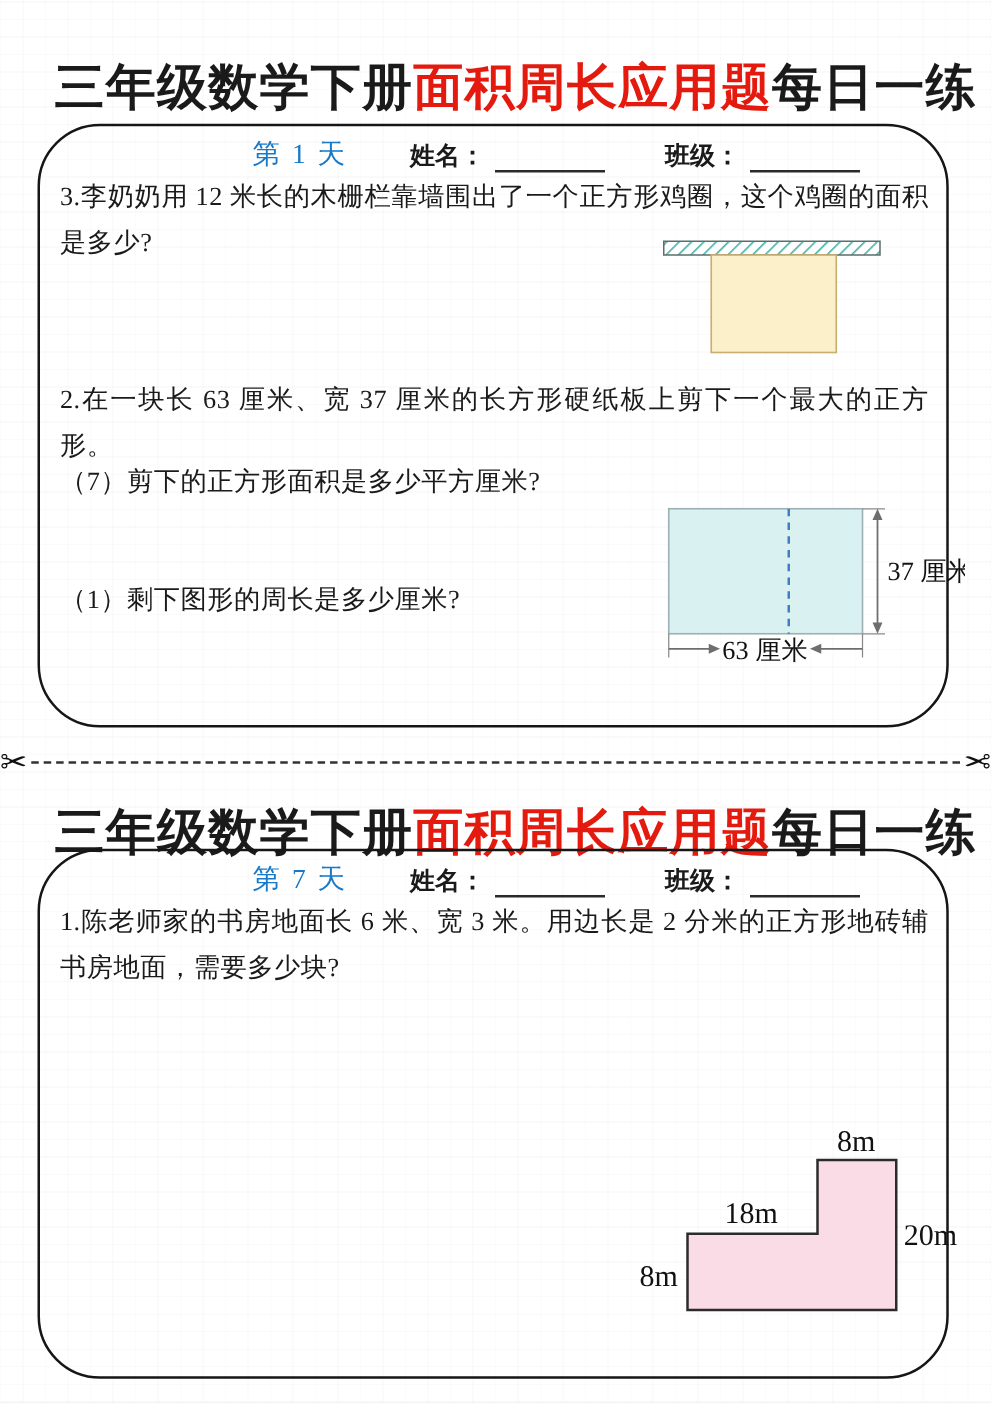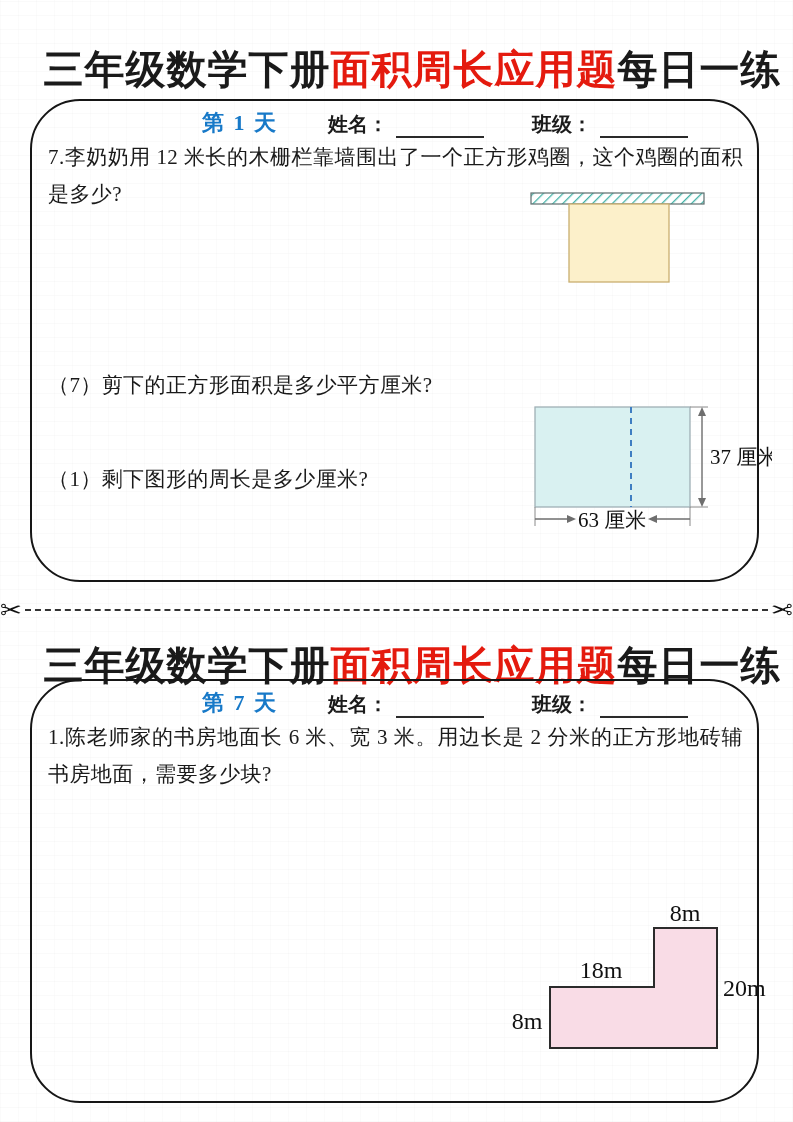--- a/index.html
+++ b/index.html
@@ -22,21 +22,21 @@
   .box{
     position:absolute;left:30px;width:729px;
     border:2px solid #161616;border-radius:50px;box-sizing:border-box;
   }
   .box-1{top:99px;height:483px;}
   .box-2{top:679px;height:424px;}
   .card-header{
     position:absolute;top:7px;left:170px;right:20px;
     display:flex;align-items:flex-end;white-space:nowrap;
   }
-  .day-label{font-size:22px;font-weight:bold;color:#1779c8;margin-right:50px;letter-spacing:2px;text-align:center;}
+  .day-label{font-size:22px;font-weight:normal;color:#1779c8;margin-right:50px;letter-spacing:2px;text-align:center;}
   .field{display:flex;align-items:flex-end;}
   .field + .field{margin-left:48px;}
   .field-label{font-size:20px;font-weight:bold;}
   .blank{display:inline-block;width:88px;height:20px;border-bottom:2px solid #2a2a2a;margin-left:8px;}
   .prob{
     position:absolute;margin:0;font-size:21px;line-height:37px;letter-spacing:0.4px;
     text-align:justify;
   }
   .p-a{top:38px;left:16px;right:14px;}
   .p-b{top:200px;left:16px;right:14px;}
@@ -72,21 +72,22 @@
       <span class="field">
         <span class="field-label">姓名：</span>
         <span class="blank"></span>
       </span>
       <span class="field">
         <span class="field-label">班级：</span>
         <span class="blank"></span>
       </span>
     </div>
 
-    <p class="prob p-a">7.李奶奶用 12 米长的木栅栏靠墙围出了一个正方形鸡圈，这个鸡圈的面积是多少?</p>
+    <p class="prob p-a">3.李奶奶用 12 米长的木栅栏靠墙围出了一个正方形鸡圈，这个鸡圈的面积是多少?</p>
+    <p class="prob p-b">2.在一块长 63 厘米、宽 37 厘米的长方形硬纸板上剪下一个最大的正方形。</p>
     <p class="prob p-c">（7）剪下的正方形面积是多少平方厘米?</p>
     <p class="prob p-d">（1）剩下图形的周长是多少厘米?</p>
 
     <svg class="diagram dia-wall" width="185" height="100" viewBox="0 0 185 100">
       <defs>
         <pattern id="hatch" width="7" height="7" patternUnits="userSpaceOnUse" patternTransform="rotate(45)">
           <rect width="7" height="7" fill="#ffffff"></rect>
           <line x1="0" y1="0" x2="0" y2="7" stroke="#45b3a8" stroke-width="2.6"></line>
         </pattern>
       </defs>

